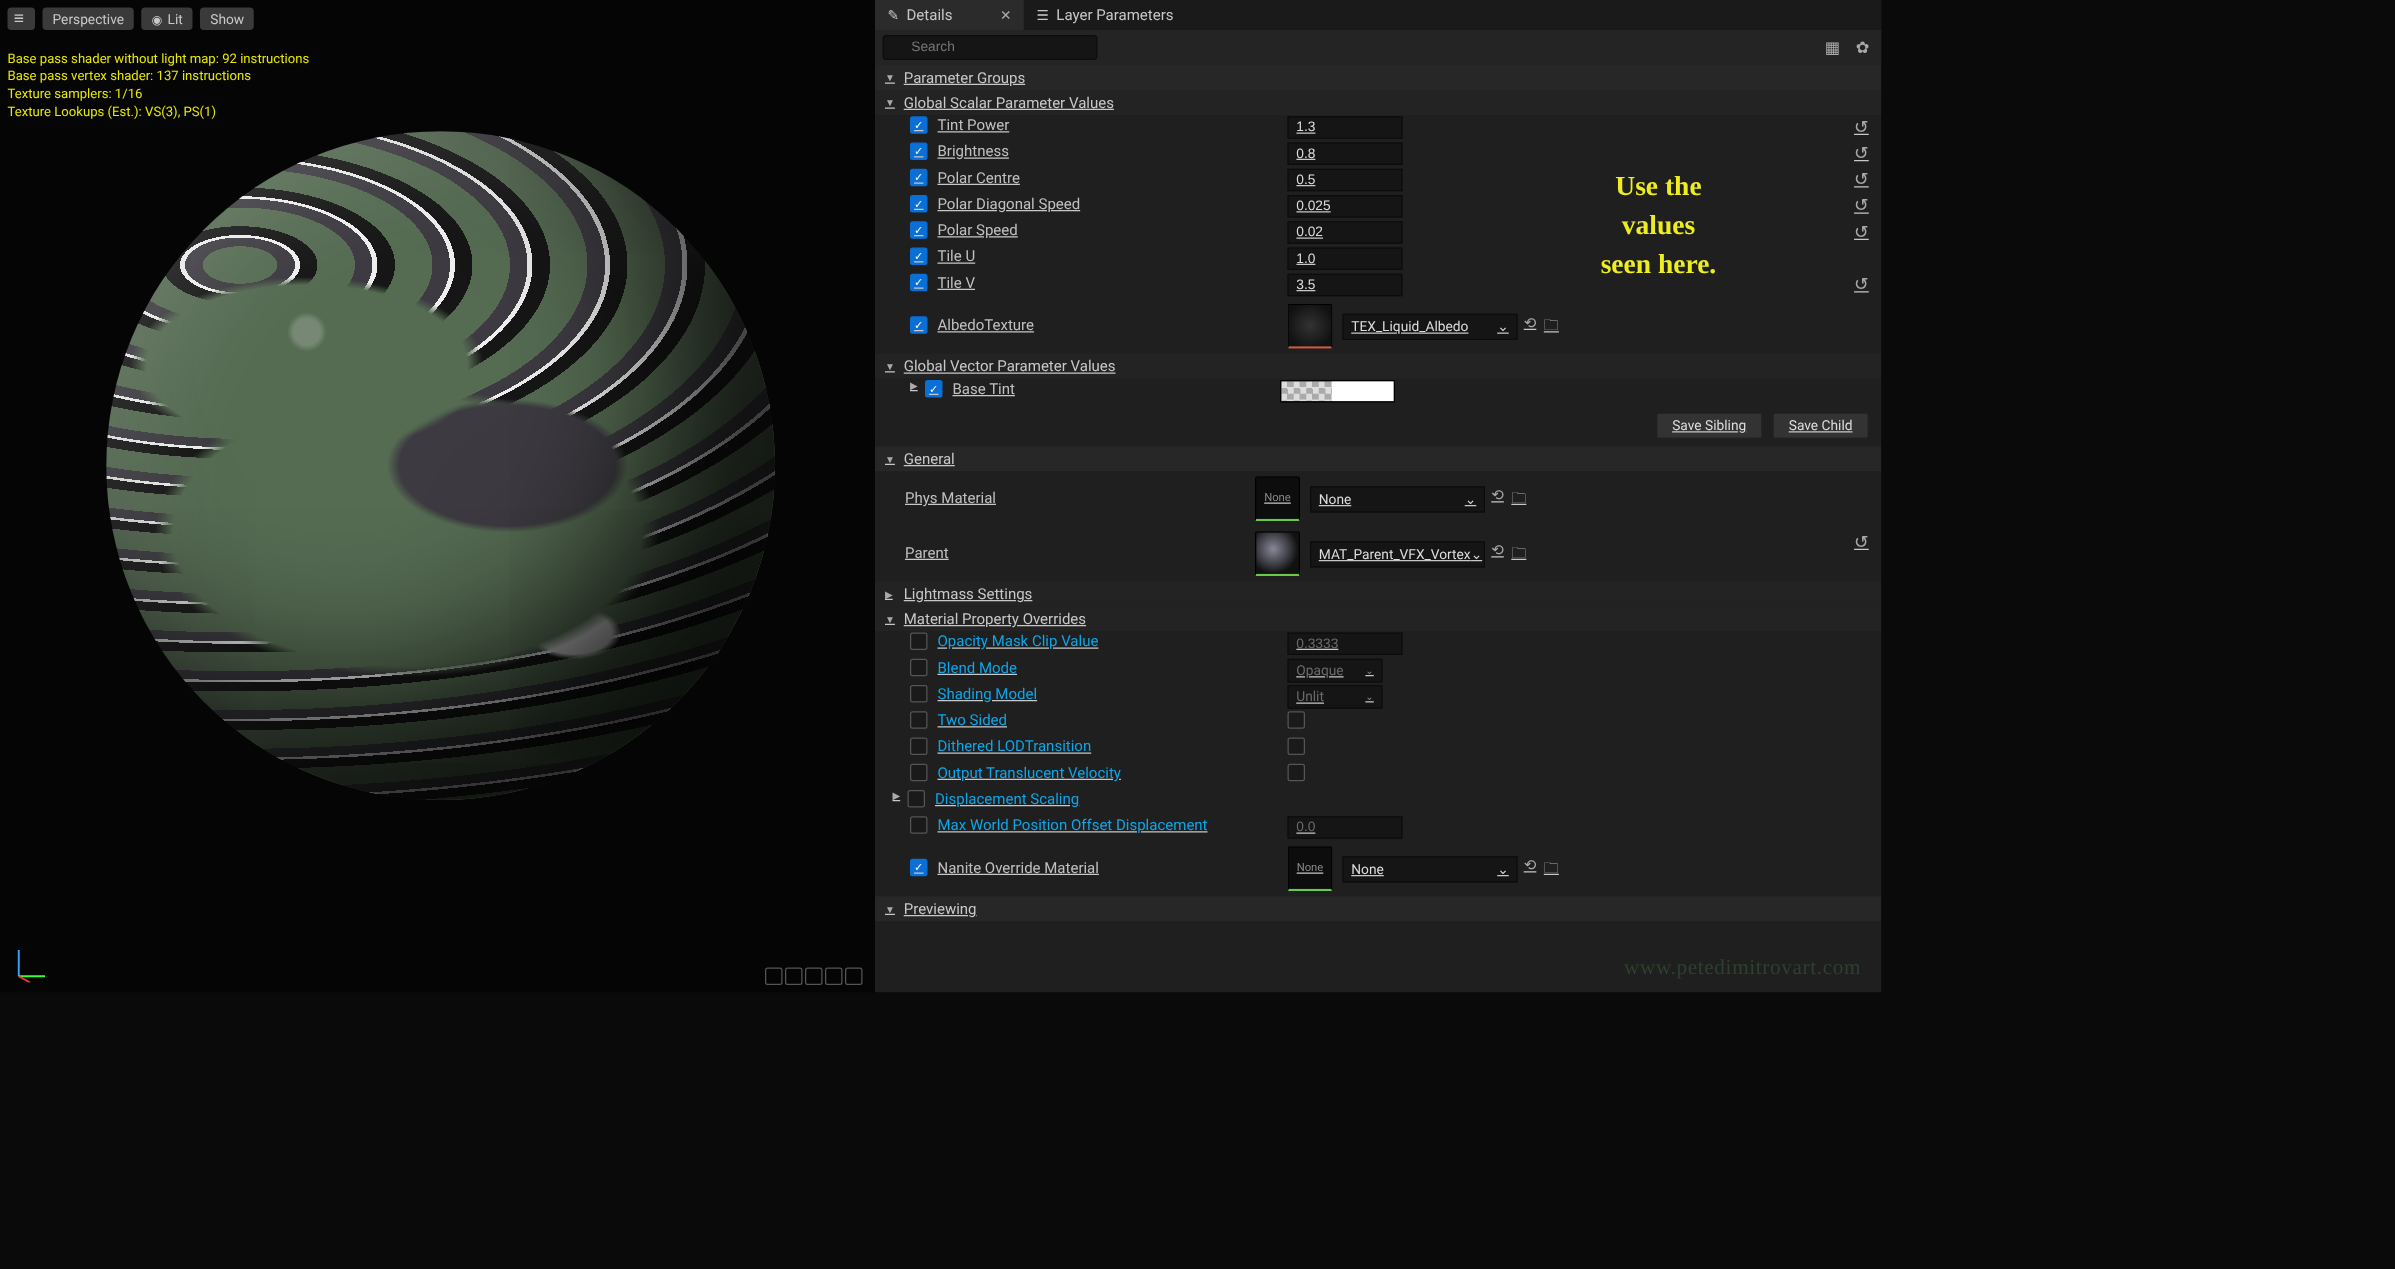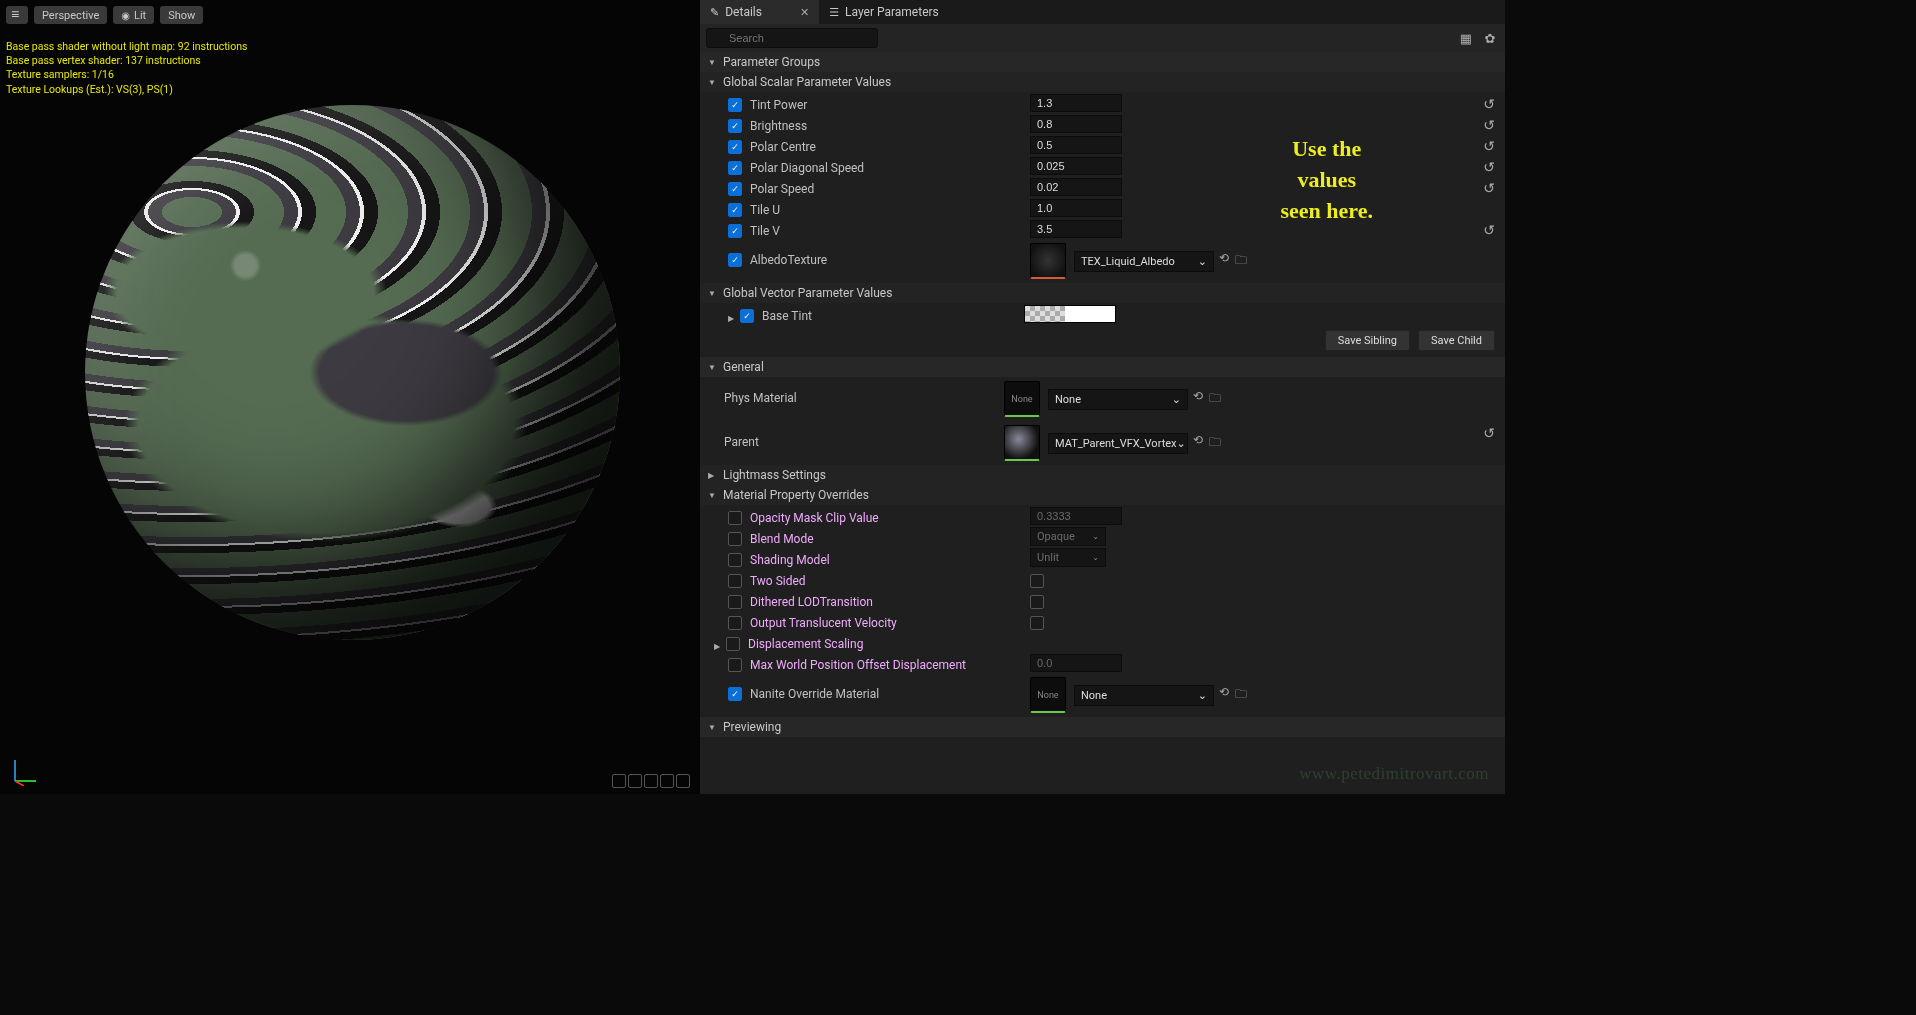--- a/index.html
+++ b/index.html
@@ -36,41 +36,41 @@
 .tabs { display:flex; background:#1a1a1a; height:24px; font-size:12px; }
 .tab { padding:4px 10px; display:inline-flex; align-items:center; gap:6px; }
 .tab.active { background:#2b2b2b; }
 .tab .x { margin-left:32px; color:#aaa; font-size:11px; }
 .tab-icon { font-size:11px; }
 .searchbar { display:flex; align-items:center; padding:4px 6px; gap:6px; background:#242424; }
 .search-in { flex:1; background:#151515; border:1px solid #0d0d0d; border-radius:3px; padding:3px 6px 3px 22px; color:#888; font-size:11px; position:relative; }
 .search-wrap { position:relative; flex:1; }
 .search-wrap .mag { position:absolute; left:6px; top:4px; color:#888; font-size:11px; }
 .sq-btn { width:18px; height:18px; display:flex; align-items:center; justify-content:center; color:#aaa; font-size:13px; }
-.scroll { flex:1; overflow-y:auto; overflow-x:hidden; }
+.scroll { flex:1; overflow-y:auto; overflow-x:hidden;text-decoration:underline; }
 .scroll::-webkit-scrollbar { width:10px; }
 .scroll::-webkit-scrollbar-track { background:#1a1a1a; }
 .scroll::-webkit-scrollbar-thumb { background:#3a3a3a; border-radius:5px; }
 
 .sect-hdr { background:#2d2d2d; padding:3px 8px; font-size:12px; display:flex; align-items:center; gap:5px; cursor:pointer; }
 .sect-hdr.sub { background:#272727; padding-left:8px; }
 .sect-hdr.deep { background:#232323; padding-left:8px; }
 .tri { font-size:8px; color:#aaa; display:inline-block; width:10px; }
 .tri.right::before { content:"▶"; }
 .tri.down::before { content:"▼"; }
 
-.row { display:flex; align-items:flex-end; min-height:21px; padding:1px 8px 1px 24px; }
+.row { display:flex; align-items:flex-start; min-height:21px; padding:1px 8px 1px 24px; }
 .row.indent2 { padding-left:28px; }
 .row .cb { width:14px; height:14px; margin-right:8px; border:1px solid #555; border-radius:2px; display:inline-flex; align-items:center; justify-content:center; font-size:9px; background:#1a1a1a; }
 .row .cb.on { background:#0a6fd6; border-color:#0a6fd6; color:#fff; }
 .row .cb.on::before { content:"✓"; }
 .row .label { flex:0 0 280px; color:#c0c0c0; }
 .row .val { display:flex; align-items:center; gap:4px; }
 .row.disabled { color:#6a6a6a; }
-.row.disabled .label { color:#f0abfc; }
+.row.disabled .label { color:#0ea5e9; }
 
 .num-in { width:92px; background:#151515; border:1px solid #0c0c0c; padding:2px 6px; color:#ddd; font-size:11px; }
 .num-in[disabled] { color:#6a6a6a; }
 .dd { width:76px; background:#151515; border:1px solid #0c0c0c; padding:2px 6px; color:#ddd; font-size:11px; display:flex; justify-content:space-between; align-items:center; }
 .dd[aria-disabled="true"]{ color:#6a6a6a; }
 .dd .car { font-size:8px; color:#888; }
 .reset { margin-left:auto; color:#aaa; font-size:14px; padding:0 2px; }
 .reset::before { content:"↺"; }
 
 .thumb { width:36px; height:36px; background:#0d0d0d; border:1px solid #000; border-radius:2px; display:inline-block; }

